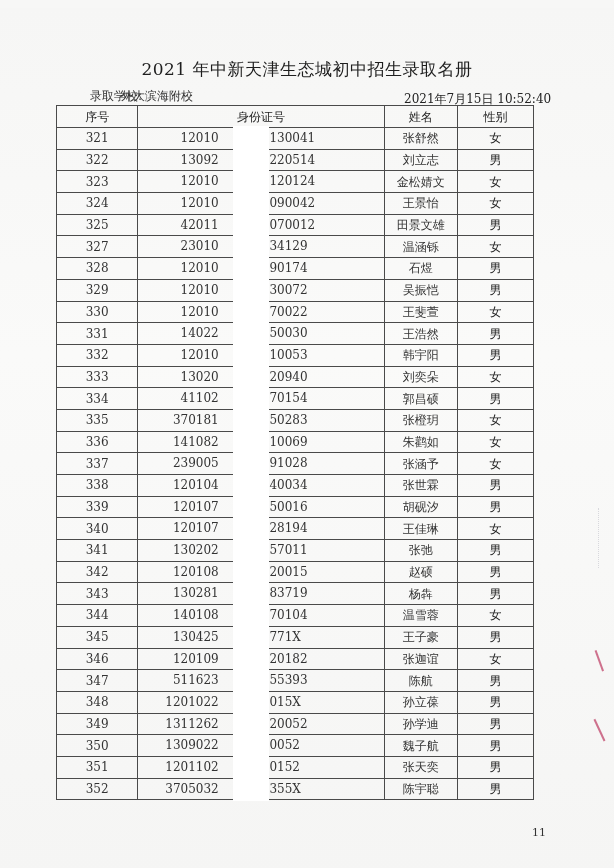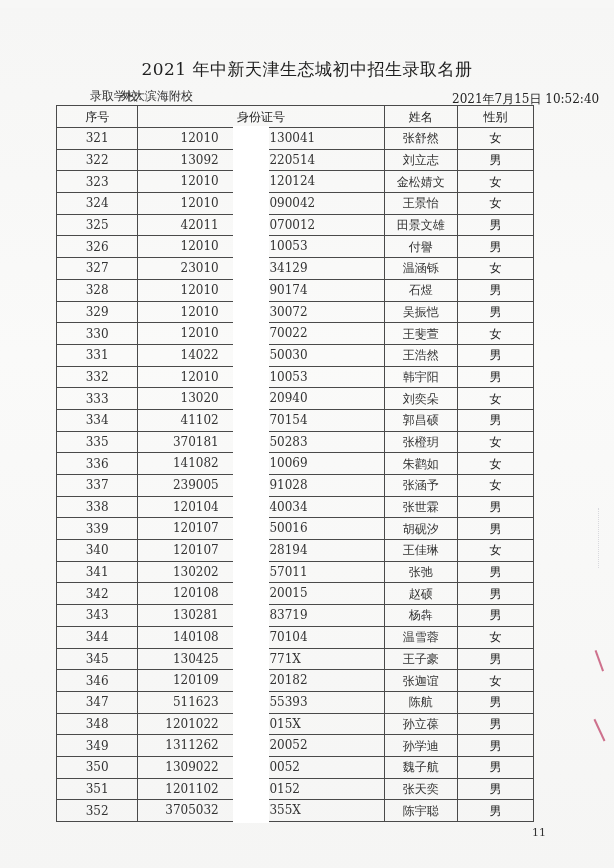--- a/index.html
+++ b/index.html
@@ -23,21 +23,20 @@
     font-family: "DejaVu Sans", sans-serif;
     margin-left: 33px;
   }
   .school-name {
     position: absolute; left: 121px; top: 80px; font-size: 12px; color: #333;
     font-family: "DejaVu Sans", sans-serif;
   }
   .timestamp {
     position: absolute; left: 404px; top: 83px; font-size: 12px; color: #222;
     font-family: "DejaVu Serif", serif;
-    margin-left: 48px;
   }
   table.roster {
     position: absolute; left: 56px; top: 97px;
     border-collapse: collapse; width: 478px;
     border: 1.5px solid #3a3a3a;
   }
   table.roster th, table.roster td {
     border: 1px solid #4a4a4a; padding: 0; height: 20.7px;
     font-size: 12px; font-weight: normal; line-height: 18px;
   }
@@ -138,30 +137,20 @@
     <td class="seq">325</td>
     <td class="idcell">
       <span class="id-pre">42011</span>
       <span class="id-mask"></span>
       <span class="id-suf">070012</span>
     </td>
     <td class="name bold">田景文雄</td>
     <td class="gender bold">男</td>
   </tr>
 
-  <tr>
-    <td class="seq">326</td>
-    <td class="idcell">
-      <span class="id-pre">12010</span>
-      <span class="id-mask"></span>
-      <span class="id-suf">10053</span>
-    </td>
-    <td class="name bold">付譽</td>
-    <td class="gender bold">男</td>
-  </tr>
 
   <tr>
     <td class="seq">327</td>
     <td class="idcell">
       <span class="id-pre">23010</span>
       <span class="id-mask"></span>
       <span class="id-suf">34129</span>
     </td>
     <td class="name">温涵铄</td>
     <td class="gender bold">女</td>

